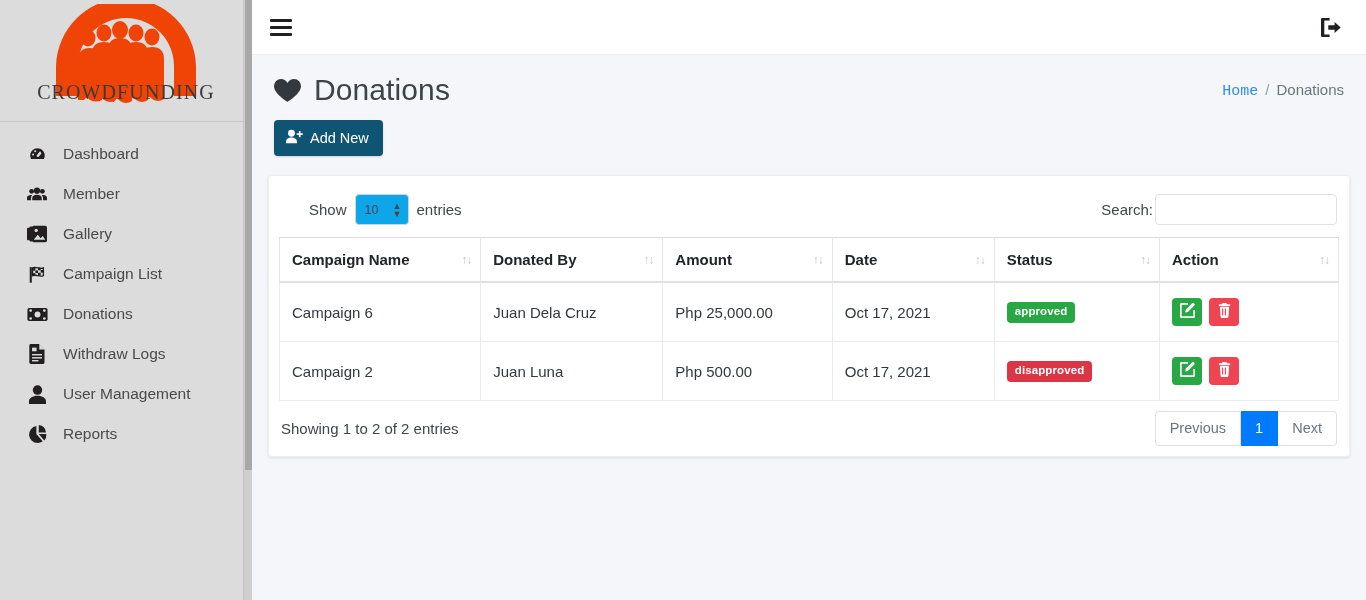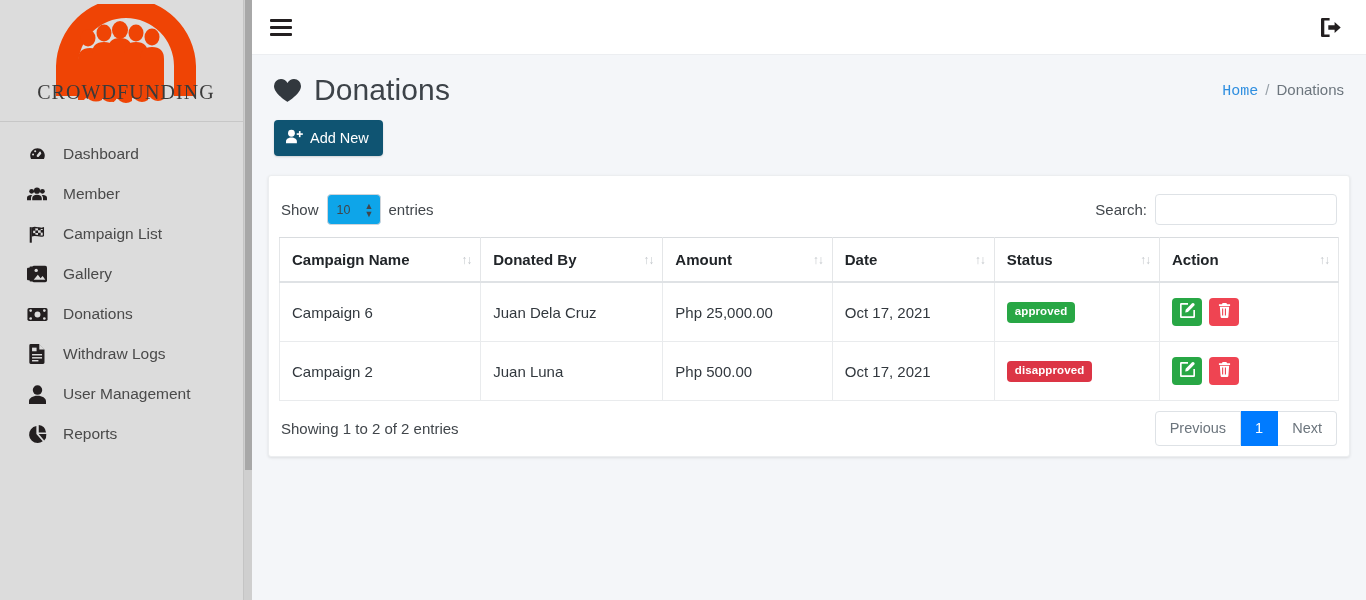--- a/index.html
+++ b/index.html
@@ -167,21 +167,21 @@
   .card-inner { padding: 14px 10px 0 10px; }
 
   .dt-top {
     display: flex;
     align-items: center;
     justify-content: space-between;
     padding: 4px 2px 12px 2px;
   }
   .dt-length {
     font-size: 15px; color: #41464b;
-    display: flex; align-items: center; gap: 8px;
+    display: flex; align-items: center; gap: 8px; margin-left: 28px;
   }
   .dt-length select {
     font-family: "Liberation Sans", sans-serif;
     font-size: 12.5px;
     color: #41464b;
     padding: 5px 22px 5px 9px;
     border: 1px solid #ced4da;
     border-radius: 4px;
     background: #0ea5e9;
     height: 31px;
@@ -194,21 +194,21 @@
     position: absolute; right: 7px; top: 50%;
     transform: translateY(-50%);
     pointer-events: none;
     color: #41464b;
     font-size: 9px;
     line-height: 8px;
     text-align: center;
   }
   .dt-filter {
     font-size: 15px; color: #41464b;
-    display: flex; align-items: center; gap: 8px;
+    display: flex; align-items: center; gap: 2px;
   }
   .dt-filter input {
     border: 1px solid #dee2e6;
     border-radius: 4px;
     height: 31px;
     width: 182px;
     padding: 4px 8px;
     font-size: 14px;
     font-family: "Liberation Sans", sans-serif;
     outline: none;
@@ -361,45 +361,45 @@
             <path d="M5.6 10.8C2.6 10.8 0 12.3 0 14.6V18h5.6v-3.2c0-1.5.7-2.8 1.8-3.8a8.6 8.6 0 0 0-1.8-.2z"></path>
             <path d="M22.4 10.8c-.6 0-1.2.1-1.8.2 1.1 1 1.8 2.3 1.8 3.8V18H28v-3.4c0-2.3-2.6-3.8-5.6-3.8z"></path>
           </svg>
         </span>
         <span>Member</span>
       </li>
 
 
       <li class="menu-item">
         <span class="menu-icon">
+          <svg width="20" height="18" viewBox="0 0 24 21" fill="currentColor">
+            <rect x="0" y="3" width="4" height="15" rx="1.2"></rect>
+            <rect x="3" y="1.6" width="4" height="17.8" rx="1.2"></rect>
+            <rect x="6" y="0.5" width="18" height="20" rx="2.2"></rect>
+            <circle cx="11" cy="6.2" r="2" fill="#dcdcdc"></circle>
+            <path d="M8 17.5l5-6 3.3 4 2.4-2.6 3.3 4.6z" fill="#dcdcdc"></path>
+          </svg>
+        </span>
+        <span>Gallery</span>
+      </li>
+
+      <li class="menu-item">
+        <span class="menu-icon">
           <svg width="19" height="19" viewBox="0 0 22 22" fill="currentColor">
             <rect x="2" y="2.5" width="2.4" height="18"></rect>
             <path d="M5.2 3.4c4.2-2.1 8.4 2.1 12.6 0v9c-4.2 2.1-8.4-2.1-12.6 0z" fill="none" stroke="currentColor" stroke-width="1.5"></path>
             <rect x="5.4" y="3.6" width="3.1" height="3"></rect>
             <rect x="11.6" y="3.1" width="3.1" height="3"></rect>
             <rect x="8.5" y="6.3" width="3.1" height="3"></rect>
             <rect x="14.7" y="5.8" width="3.1" height="3"></rect>
             <rect x="5.4" y="9.4" width="3.1" height="3"></rect>
             <rect x="11.6" y="9" width="3.1" height="3"></rect>
           </svg>
         </span>
         <span>Campaign List</span>
-      </li>
-
-      <li class="menu-item">
-        <span class="menu-icon">
-          <svg width="20" height="18" viewBox="0 0 24 21" fill="currentColor">
-            <rect x="0" y="3" width="4" height="15" rx="1.2"></rect>
-            <rect x="3" y="1.6" width="4" height="17.8" rx="1.2"></rect>
-            <rect x="6" y="0.5" width="18" height="20" rx="2.2"></rect>
-            <circle cx="11" cy="6.2" r="2" fill="#dcdcdc"></circle>
-            <path d="M8 17.5l5-6 3.3 4 2.4-2.6 3.3 4.6z" fill="#dcdcdc"></path>
-          </svg>
-        </span>
-        <span>Gallery</span>
       </li>
 
       <li class="menu-item">
         <span class="menu-icon">
           <svg width="21" height="15" viewBox="0 0 24 16" fill="currentColor">
             <rect x="0.5" y="0.5" width="23" height="15" rx="2"></rect>
             <circle cx="12" cy="8" r="3.4" fill="#dcdcdc"></circle>
             <circle cx="4.2" cy="3.5" r="1.5" fill="#dcdcdc"></circle>
             <circle cx="19.8" cy="3.5" r="1.5" fill="#dcdcdc"></circle>
             <circle cx="4.2" cy="12.5" r="1.5" fill="#dcdcdc"></circle>

